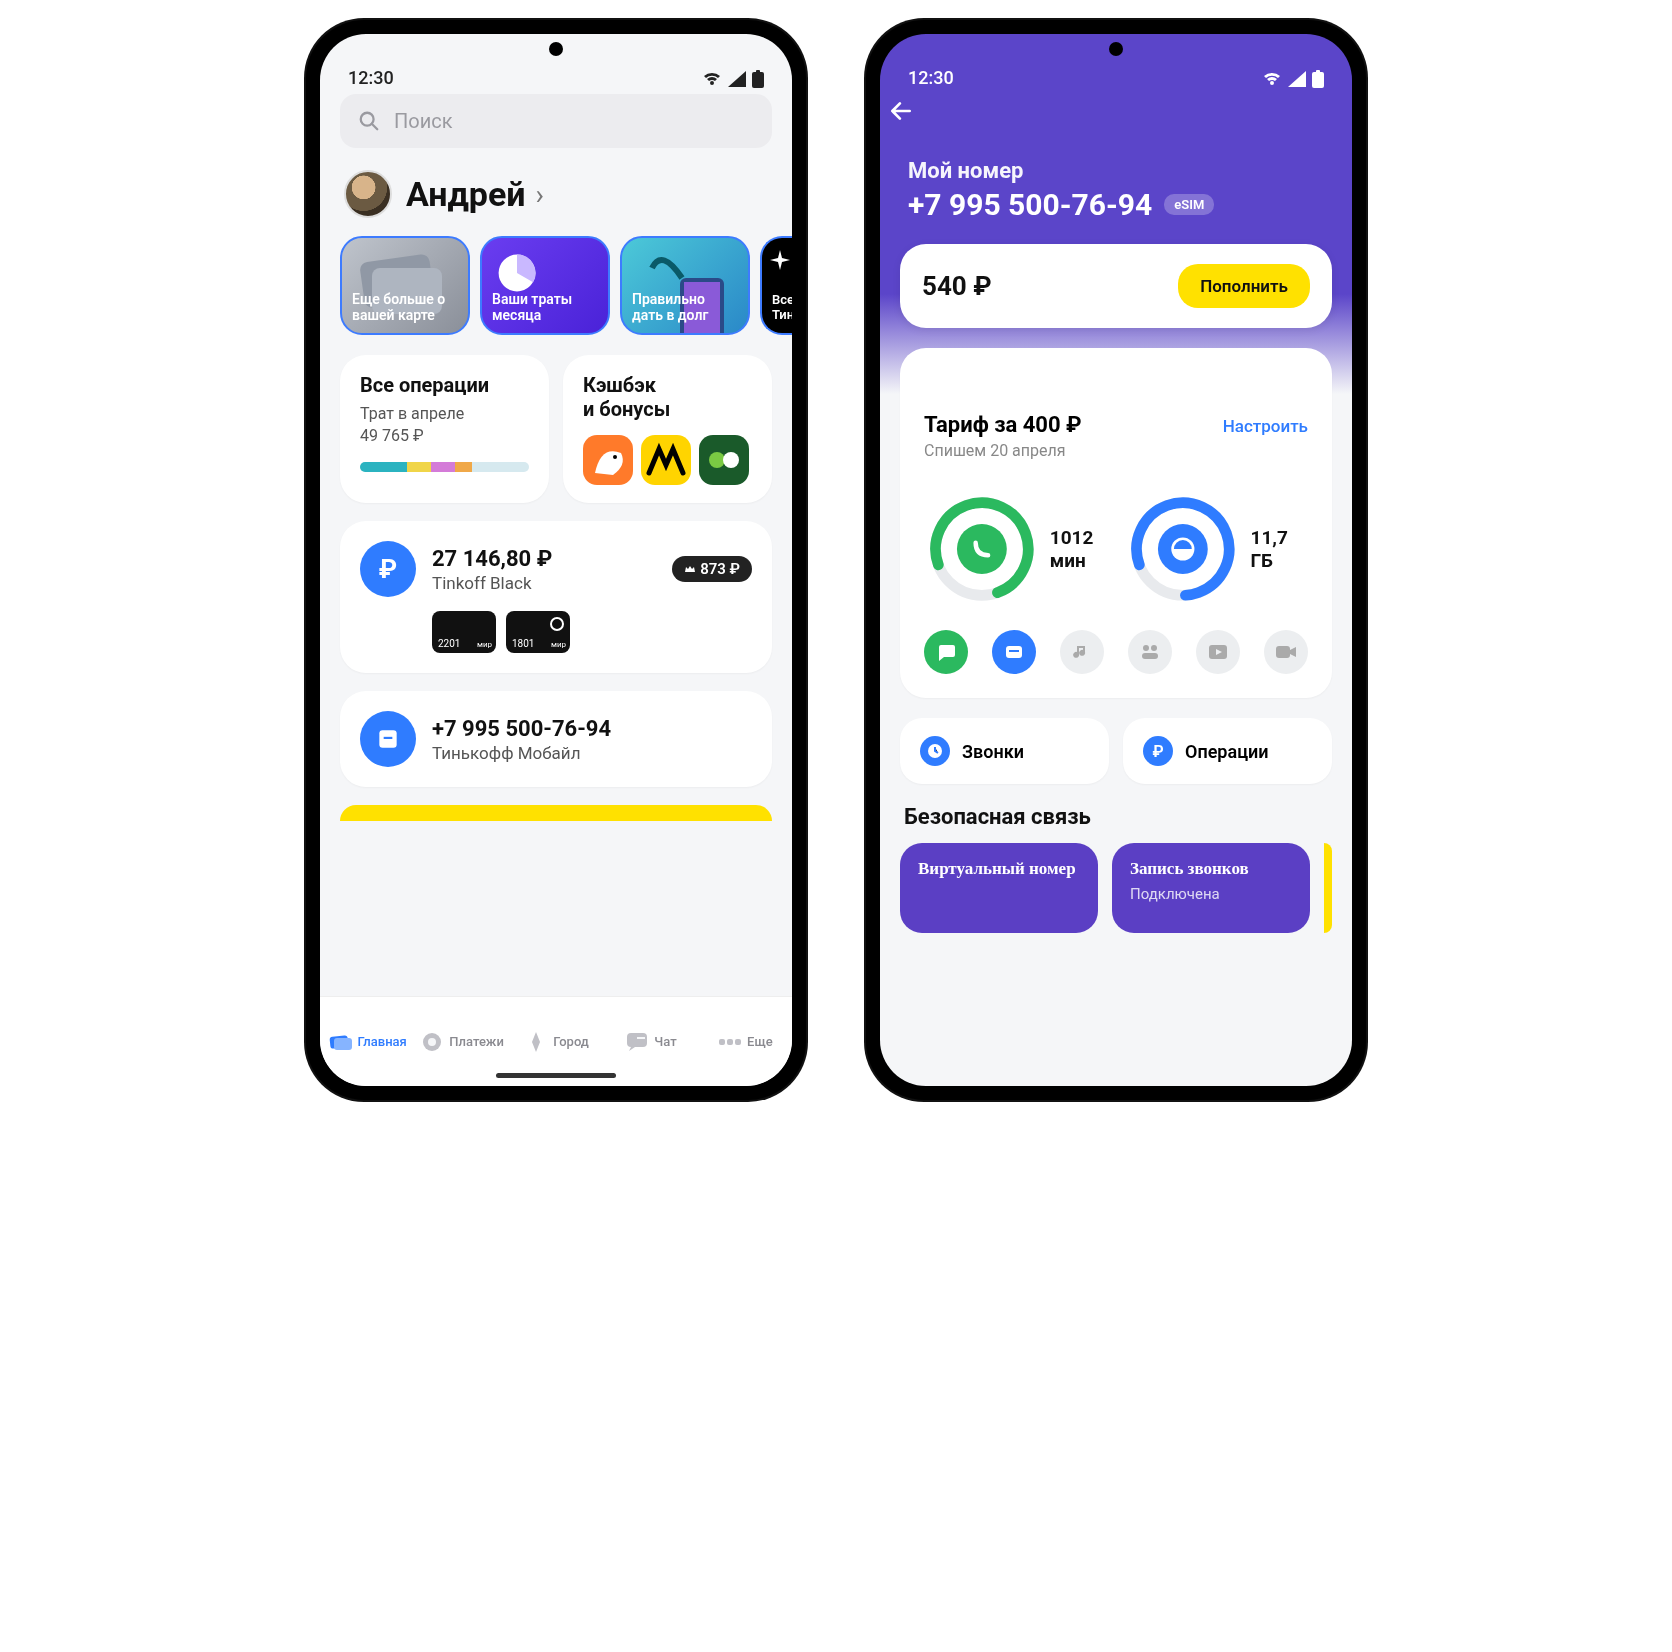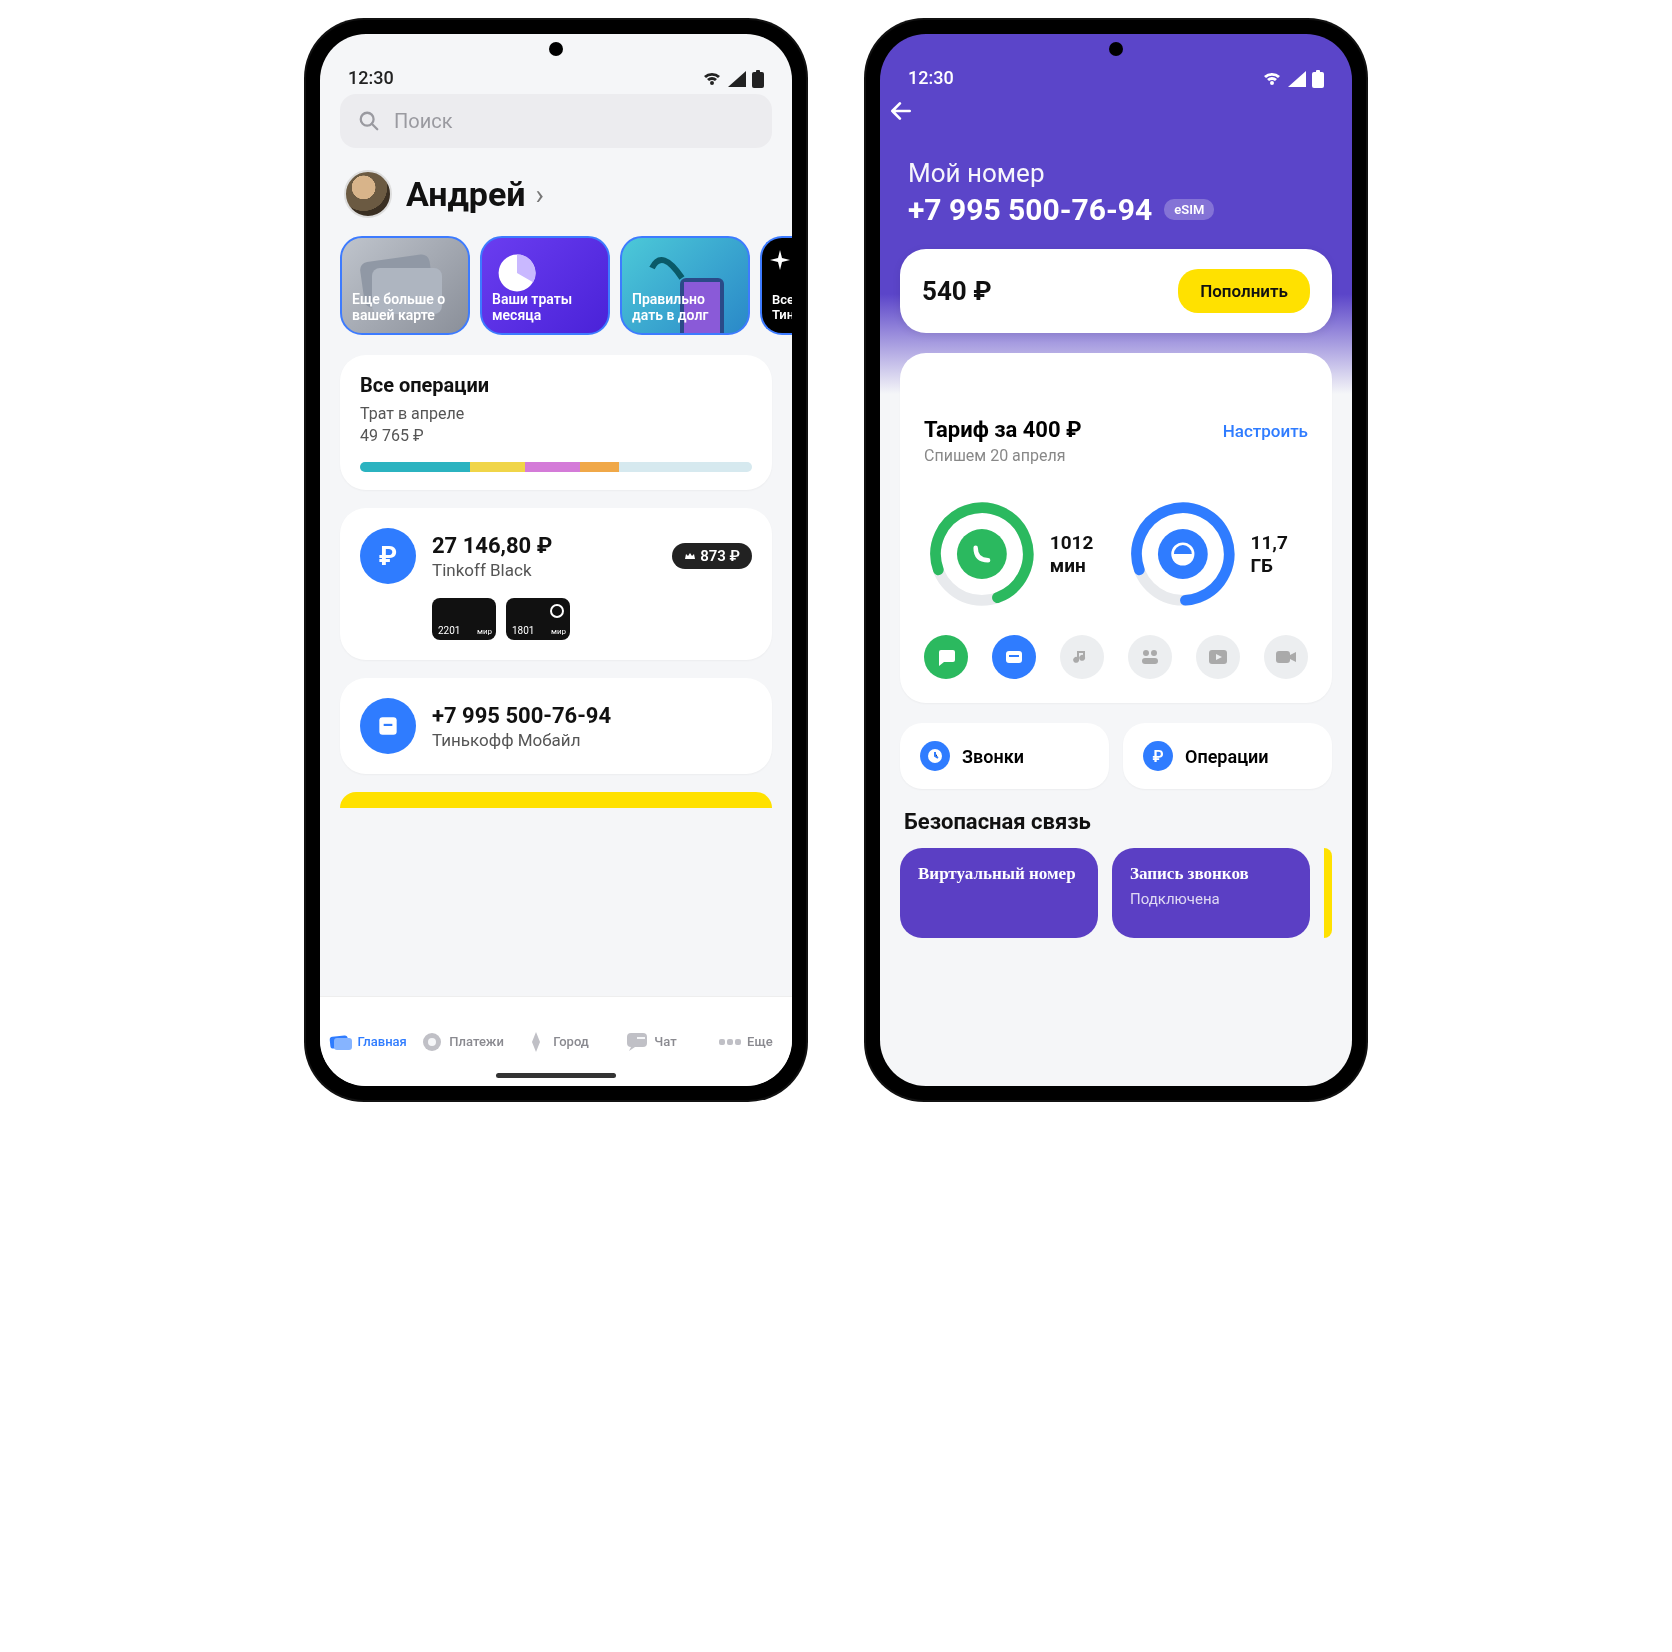--- a/index.html
+++ b/index.html
@@ -133,21 +133,21 @@
   .nav-item.active { color:#2f7cff; }
   .nav-ico { width:26px; height:26px; display:flex; align-items:center; justify-content:center; }
   .home-indicator {
     position:absolute; bottom:8px; left:50%; transform:translateX(-50%);
     width:120px; height:5px; background:#333; border-radius:3px;
   }
 
   
   .back-btn { color:#fff; padding:10px 8px 0; }
   .header-block { padding: 30px 28px 22px; color:#fff; }
-  .header-label { font-size:26px; font-weight:400; opacity:.95; }
+  .header-label { font-size:22px; font-weight:700; opacity:.95; }
   .header-num { font-size:30px; font-weight:700; margin-top:4px; display:flex; align-items:center; gap:12px; }
   .esim-badge { background:rgba(255,255,255,.25); color:#fff; font-size:13px; font-weight:600; padding:3px 10px; border-radius:10px; }
 
   .balance-card {
     background:#fff; border-radius:26px; padding:20px 22px;
     display:flex; align-items:center; justify-content:space-between;
     margin:0 20px 20px; box-shadow:0 2px 8px rgba(0,0,0,.08);
   }
   .bal-amt { font-size:26px; font-weight:700; color:#111; }
   .topup-btn {
@@ -277,20 +277,37 @@
           <div class="card-sub">Трат в апреле</div>
           <div class="card-sub">49 765 ₽</div>
           <div class="bar-chart" id="spend-bar">
               <div class="seg" style="width: 28%; background: rgb(43, 179, 192);"></div>
               <div class="seg" style="width: 14%; background: rgb(240, 213, 72);"></div>
               <div class="seg" style="width: 14%; background: rgb(212, 123, 216);"></div>
               <div class="seg" style="width: 10%; background: rgb(240, 168, 72);"></div>
               <div class="seg" style="width: 34%; background: rgb(214, 233, 239);"></div>
             </div>
         </div>
+        <div class="card">
+          <div class="card-title" style="white-space:pre-line">Кэшбэк
+и бонусы</div>
+          <div class="cashback-icons">
+            <div class="cb-ico" style="background:#ff7a2a"><svg viewBox="0 0 50 50">
+                  <path d="M12 38 Q18 10 38 18 Q44 30 30 40 Z" fill="#fff"></path>
+                  <circle cx="32" cy="22" r="2" fill="#000"></circle>
+                </svg></div>
+            <div class="cb-ico" style="background:#ffd400"><svg viewBox="0 0 50 50">
+                  <path d="M8 38 L18 14 L25 30 L32 14 L42 38" stroke="#000" stroke-width="5" fill="none" stroke-linecap="round"></path>
+                </svg></div>
+            <div class="cb-ico" style="background:#1a5a2a"><svg viewBox="0 0 50 50">
+                  <circle cx="18" cy="25" r="8" fill="#7ac943"></circle>
+                  <circle cx="32" cy="25" r="8" fill="#fff"></circle>
+                </svg></div>
+          </div>
+        </div>
       </div>
 
       <div class="account-card">
         <div class="acc-row">
           <div class="acc-icon">₽</div>
           <div class="acc-texts">
             <div class="acc-bal">27 146,80 ₽</div>
             <div class="acc-name">Tinkoff Black</div>
           </div>
           <div class="badge">

